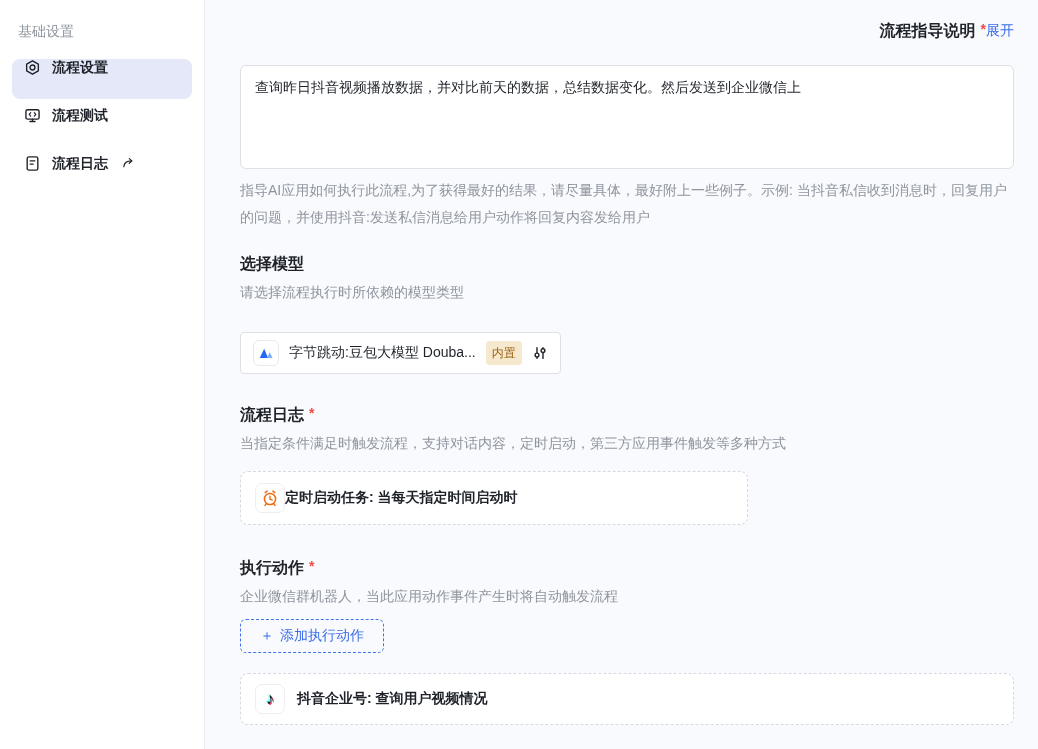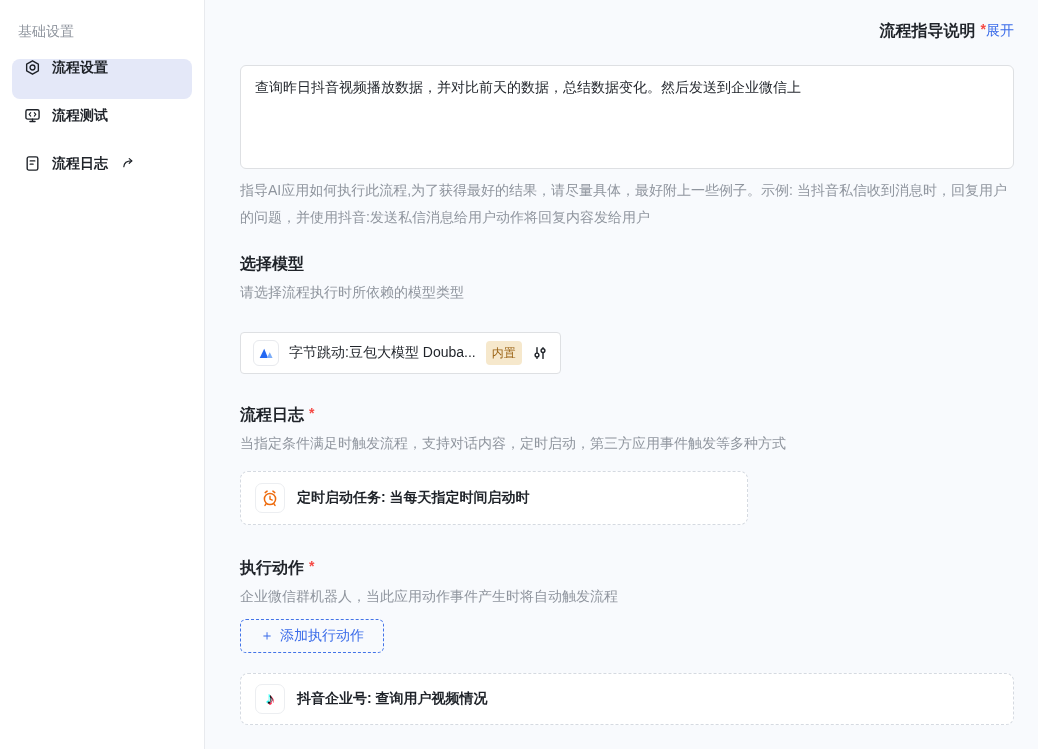--- a/index.html
+++ b/index.html
@@ -68,21 +68,21 @@
   .model-name { font-size: 14px; color: #1f2329; }
   .badge {
     background: #f6e8cc; color: #9a6214;
     font-size: 12px; line-height: 18px;
     padding: 3px 6px; border-radius: 4px;
   }
   .block-trigger { margin-top: 30px; }
   .trigger-card {
     margin-top: 18px; width: 508px; height: 54px;
     background: #fff; border: 1px dashed #d5dae1; border-radius: 8px;
-    display: flex; align-items: center; gap: 12px; padding: 0 14px;
+    display: flex; align-items: center; gap: 0; padding: 0 14px;
     cursor: pointer;
   }
   .icon-box-lg {
     width: 30px; height: 30px; border: 1px solid #eceef1; border-radius: 7px;
     background: #fff; display: flex; align-items: center; justify-content: center;
     flex: 0 0 auto;
   }
   .card-label { font-size: 14px; font-weight: 700; color: #1f2329; }
   .block-actions { margin-top: 32px; }
   .add-btn {

